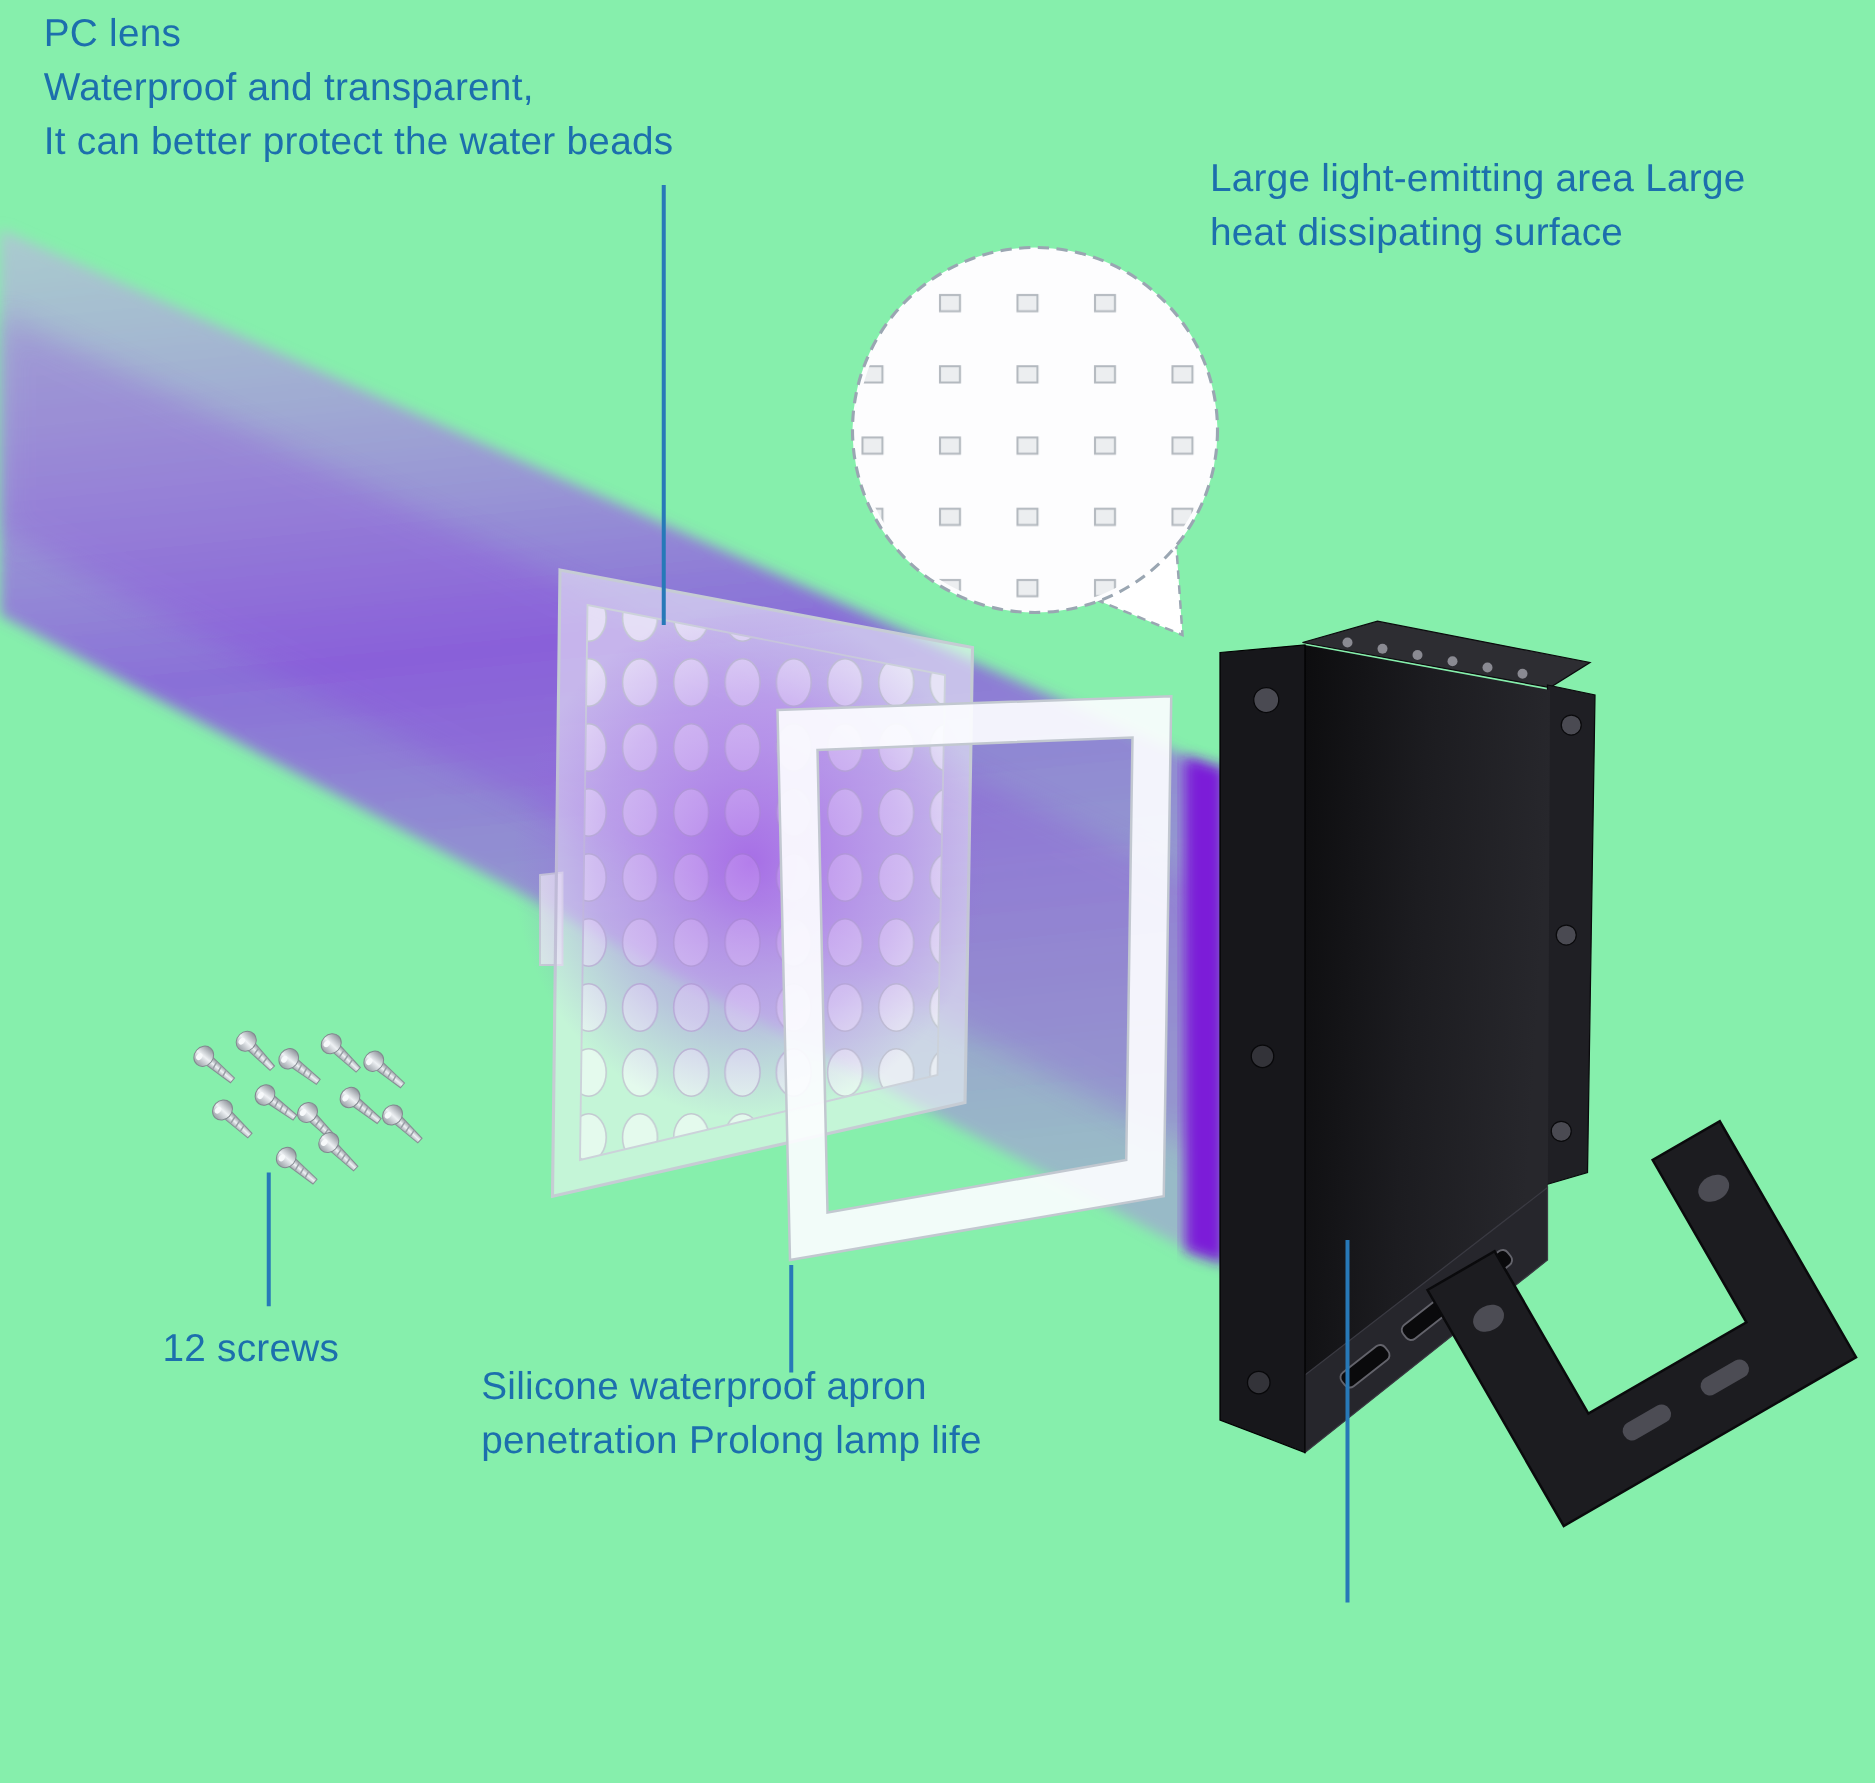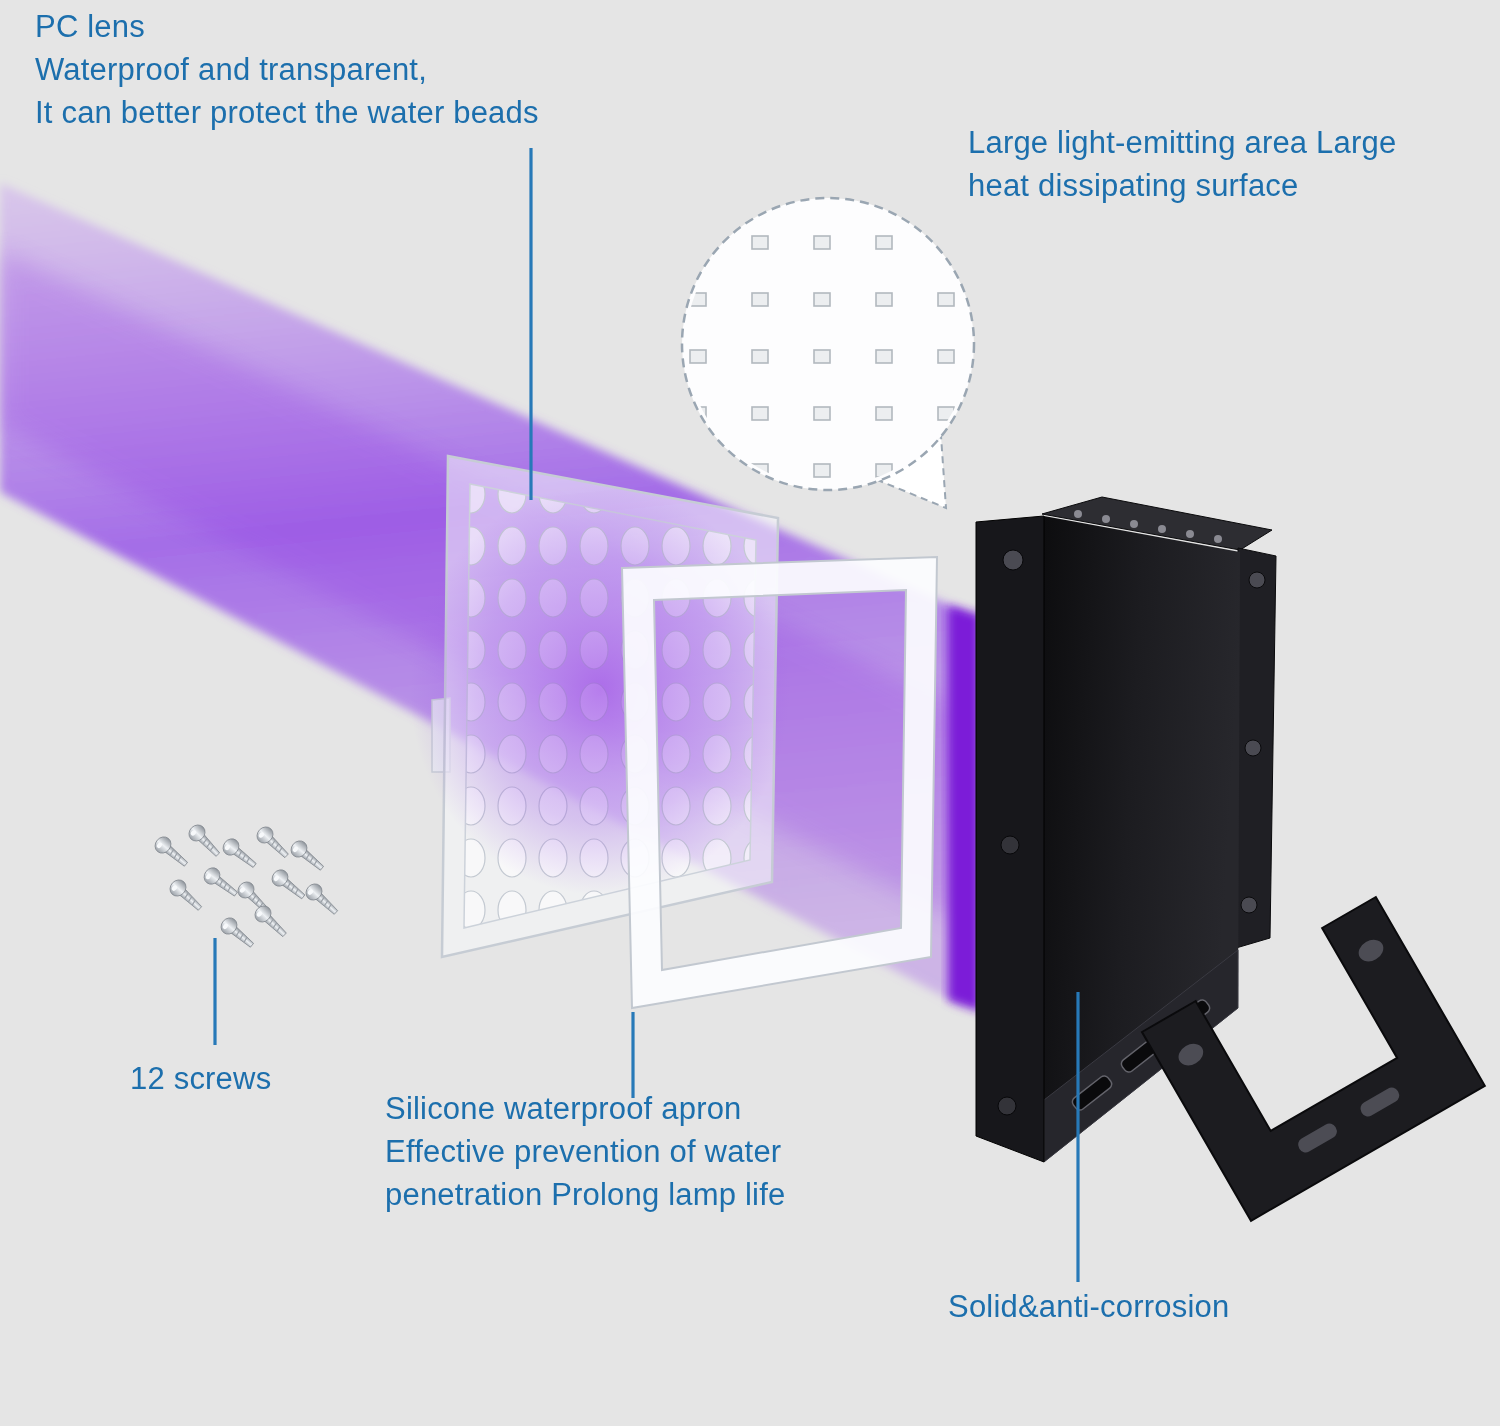--- a/index.html
+++ b/index.html
@@ -1,17 +1,17 @@
 <!DOCTYPE html>
 <html><head>
 <meta charset="utf-8">
 <style>
   html,body{margin:0;padding:0;background:#ffffff;}
   .stage{
-    position:relative;width:1500px;height:1426px;background:#e5e5e5;
+    position:relative;width:1500px;height:1426px;background:#86efac;
     overflow:hidden;font-family:"Liberation Sans",sans-serif;
   }
   .stage svg{position:absolute;left:0;top:0;}
   .label{
     position:absolute;color:#1c6fad;font-size:31px;line-height:1.38;
     letter-spacing:.2px;white-space:nowrap;
   }
 </style>
 </head>
 <body>
@@ -148,21 +148,19 @@
     <div>Large light-emitting area Large</div>
     <div>heat dissipating surface</div>
   </div>
 
   <div class="label" style="left:130px;top:1058px">
     <div>12 screws</div>
   </div>
 
   <div class="label" style="left:385px;top:1088px">
     <div>Silicone waterproof apron</div>
-    <div>Effective prevention of water</div>
     <div>penetration Prolong lamp life</div>
   </div>
 
   <div class="label" style="left:948px;top:1286px">
-    <div>Solid&amp;anti-corrosion</div>
   </div>
 
 </div>
 
 </body></html>

